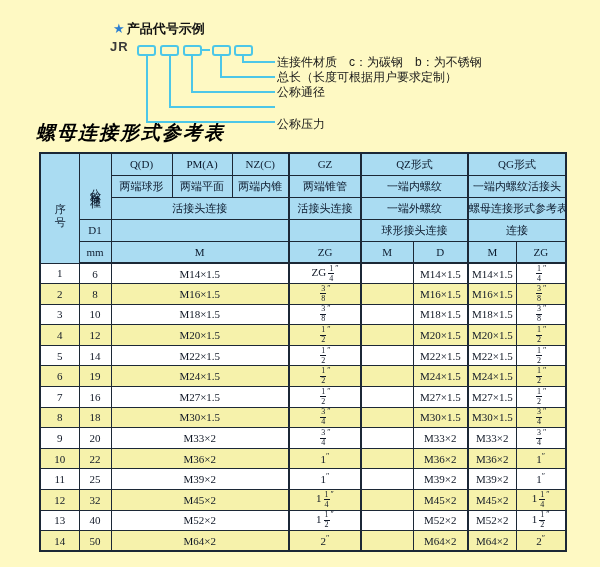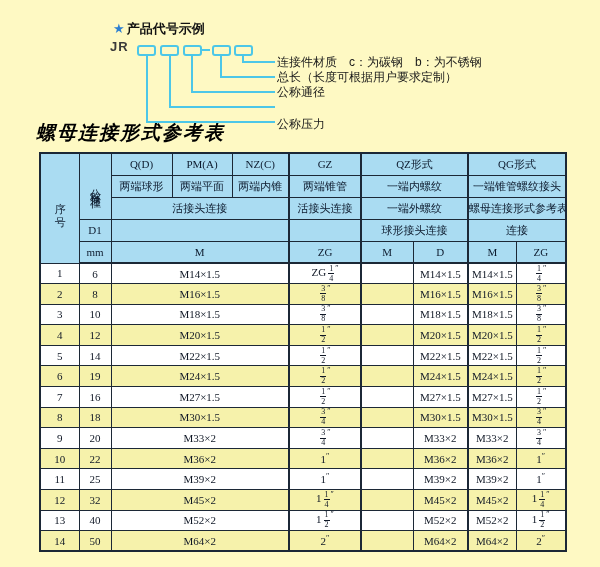--- a/index.html
+++ b/index.html
@@ -100,21 +100,21 @@
         <th class="bl">GZ</th>
         <th class="bl" colspan="2">QZ形式</th>
         <th class="bl" colspan="2">QG形式</th>
       </tr>
       <tr>
         <th>两端球形</th>
         <th>两端平面</th>
         <th>两端内锥</th>
         <th class="bl">两端锥管</th>
         <th class="bl" colspan="2">一端内螺纹</th>
-        <th class="bl" colspan="2">一端锥管螺纹接头</th>
+        <th class="bl" colspan="2">一端内螺纹活接头</th>
       </tr>
       <tr>
         <th colspan="3">活接头连接</th>
         <th class="bl">活接头连接</th>
         <th class="bl" colspan="2">一端外螺纹</th>
         <th class="bl" colspan="2">螺母连接形式参考表</th>
       </tr>
       <tr>
         <th>D1</th>
         <th colspan="3"></th>

